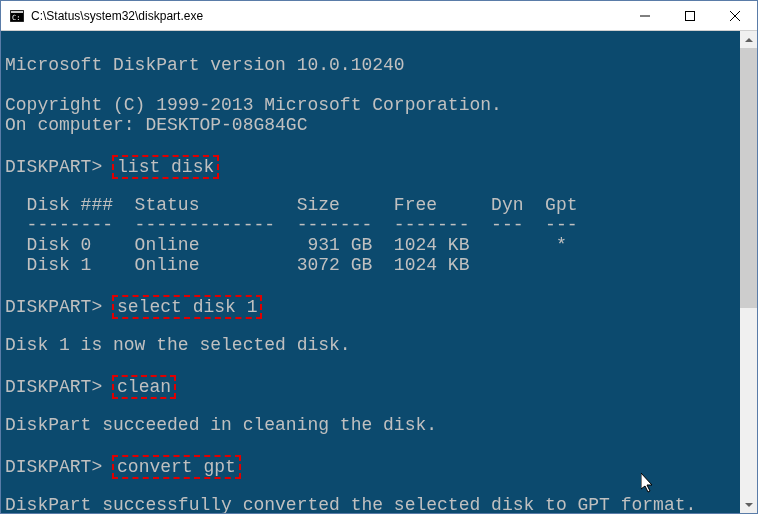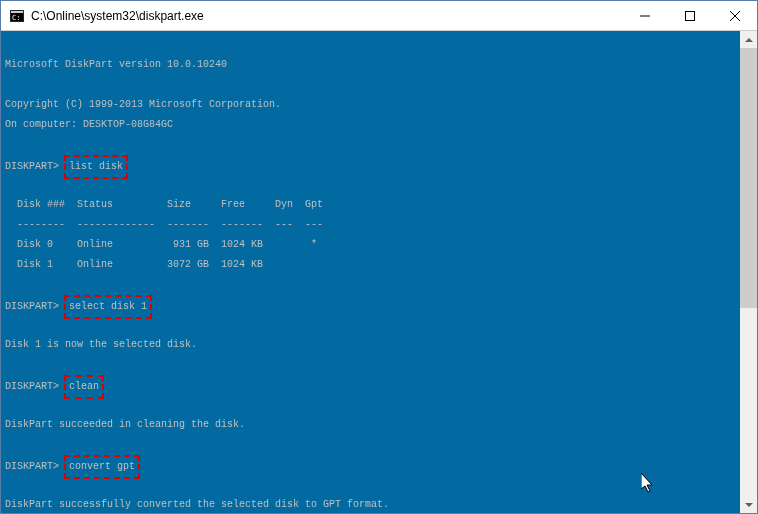--- a/index.html
+++ b/index.html
@@ -54,24 +54,24 @@
       display: block;
     }
     .content-area {
       position: relative;
       height: calc(100% - 30px);
       background: #000;
       display: flex;
     }
     .terminal {
       flex: 1;
-      background: #0369a1;
+      background: #0c4a6e;
       color: #c0c0c0;
       font-family: Consolas, "Courier New", monospace;
-      font-size: 10px;
+      font-size: 18px;
       line-height: 20px;
       padding: 4px 0 0 4px;
       white-space: pre;
       overflow: hidden;
       position: relative;
     }
     .line {
       display: block;
       height: 20px;
     }
@@ -124,21 +124,21 @@
 <body>
 
 <div class="titlebar">
   <span class="titlebar-icon">
     <svg width="14" height="12" viewBox="0 0 14 12">
       <rect x="0" y="0" width="14" height="12" fill="#000" stroke="#888" stroke-width="0.5"></rect>
       <rect x="1" y="1" width="12" height="2" fill="#ccc"></rect>
       <text x="2" y="10" font-size="7" fill="#fff" font-family="monospace">C:</text>
     </svg>
   </span>
-  <span class="titlebar-title">C:\Online\system32\diskpart.exe</span>
+  <span class="titlebar-title">C:\Status\system32\diskpart.exe</span>
   <div class="window-controls">
     <div class="window-btn">
       <svg width="10" height="10" viewBox="0 0 10 10">
           <line x1="0" y1="5" x2="10" y2="5" stroke="#000" stroke-width="1"></line>
         </svg>
     </div>
     <div class="window-btn">
       <svg width="10" height="10" viewBox="0 0 10 10">
           <rect x="0.5" y="0.5" width="9" height="9" fill="none" stroke="#000" stroke-width="1"></rect>
         </svg>

